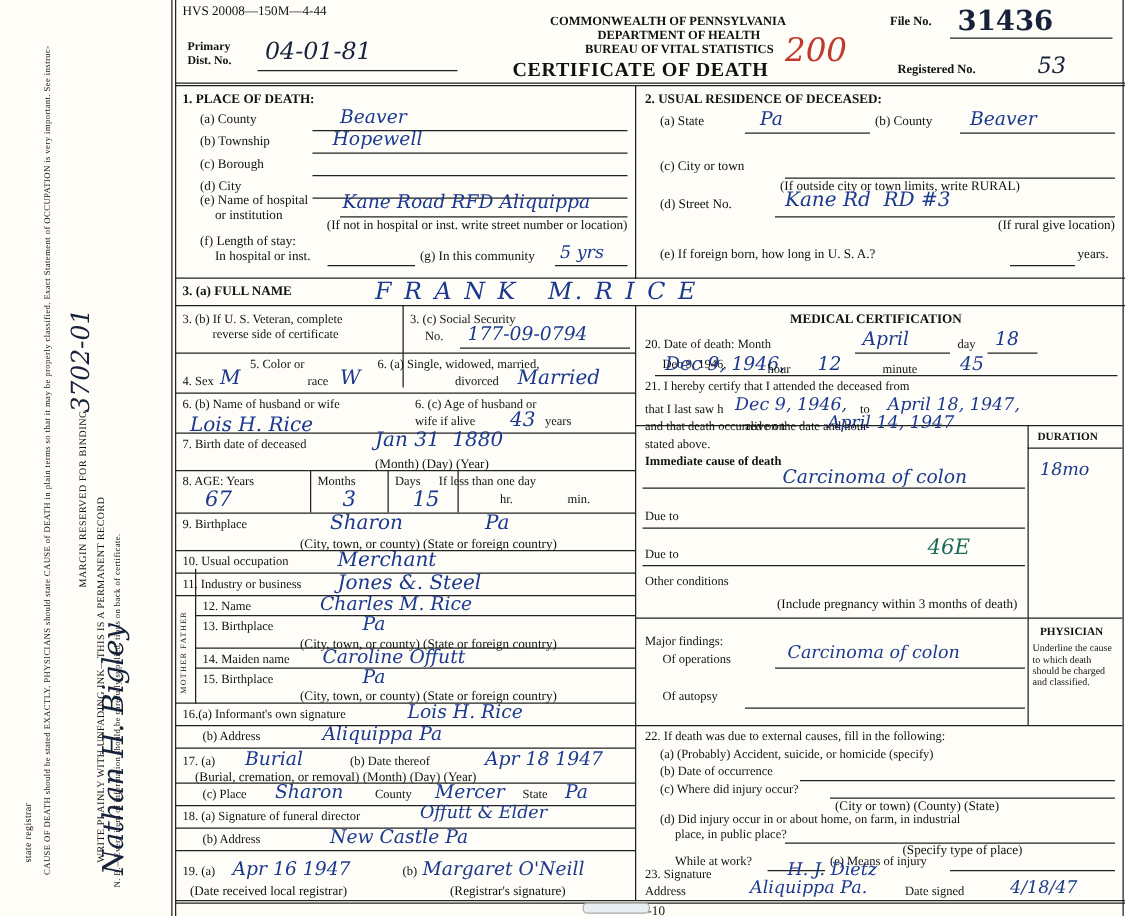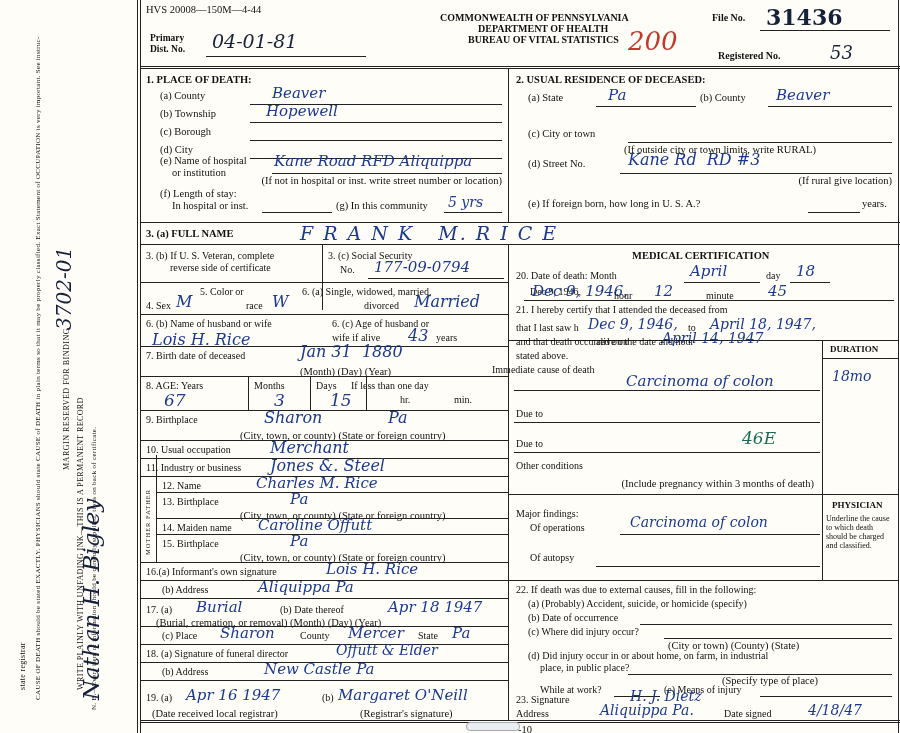--- a/index.html
+++ b/index.html
@@ -41,20 +41,21 @@
   <div class="vert" style="left:76px;top:690px;transform:rotate(-90deg);font-size:8px;letter-spacing:.4px;">WRITE PLAINLY WITH UNFADING INK—THIS IS A PERMANENT RECORD</div>
   <div class="vert" style="left:90px;top:710px;transform:rotate(-90deg);width:700px;white-space:normal;font-size:7px;line-height:8px;height:14px;">N. B.—Every item of information should be carefully supplied. tions on back of certificate.</div>
   <div class="vertbig" style="left:52px;top:330px;transform:rotate(-90deg);">3702-01</div>
   <div class="vertbig" style="left:78px;top:700px;transform:rotate(-90deg);font-size:23px;">Nathan H. Bigley</div>
 
   <div class="lbl tiny" style="left:146px;top:4px;">HVS 20008—150M—4-44</div>
 
   <div class="lbl b" style="left:440px;top:12px;font-size:10px;">COMMONWEALTH OF PENNSYLVANIA</div>
   <div class="lbl b" style="left:478px;top:23px;font-size:10px;">DEPARTMENT OF HEALTH</div>
   <div class="lbl b" style="left:468px;top:34px;font-size:10px;">BUREAU OF VITAL STATISTICS</div>
+  <div class="lbl b" style="left:410px;top:48px;font-size:16px;letter-spacing:.5px;">CERTIFICATE OF DEATH</div>
 
   <div class="lbl b" style="left:712px;top:12px;font-size:10px;">File No.</div>
   <div class="hwt hw blk" style="left:766px;top:4px;font-size:22px;font-style:normal;font-weight:bold;">31436</div>
   <div class="line hl" style="left:760px;top:30px;width:130px;"></div>
 
   <div class="lbl b" style="left:718px;top:50px;font-size:10px;">Registered No.</div>
   <div class="hwt hw blk" style="left:830px;top:42px;font-size:18px;">53</div>
 
   <div class="lbl b" style="left:150px;top:33px;font-size:9.5px;">Primary</div>
   <div class="lbl b" style="left:150px;top:44px;font-size:9.5px;">Dist. No.</div>
@@ -277,21 +278,21 @@
   <div class="hwt hw" style="left:710px;top:316px;font-size:14px;">April 18, 1947,</div>
   <div class="lbl" style="left:516px;top:322px;font-size:10px;">that I last saw h</div>
   <div class="lbl" style="left:596px;top:336px;font-size:10px;">alive on</div>
   <div class="hwt hw" style="left:662px;top:330px;font-size:14px;">April 14, 1947</div>
   <div class="lbl" style="left:516px;top:336px;font-size:10px;">and that death occurred on the date and hour</div>
   <div class="lbl" style="left:516px;top:350px;font-size:10px;">stated above.</div>
 
   <div class="lbl b" style="left:830px;top:344px;font-size:9px;">DURATION</div>
   <div class="hwt hw" style="left:832px;top:368px;font-size:14px;">18mo</div>
 
-  <div class="lbl" style="left:492px;top:364px;font-size:10px;">Immediate cause of death</div>
+  <div class="lbl" style="left:516px;top:364px;font-size:10px;font-weight:bold;">Immediate cause of death</div>
   <div class="hwt hw" style="left:626px;top:372px;font-size:15px;">Carcinoma of colon</div>
   <div class="line hl" style="left:514px;top:390px;width:306px;"></div>
 
   <div class="lbl" style="left:516px;top:408px;font-size:10px;">Due to</div>
   <div class="line hl" style="left:514px;top:422px;width:306px;"></div>
 
   <div class="lbl" style="left:516px;top:438px;font-size:10px;">Due to</div>
   <div class="hwt hw grn" style="left:742px;top:428px;font-size:17px;">46E</div>
   <div class="line hl" style="left:514px;top:452px;width:306px;"></div>
 

